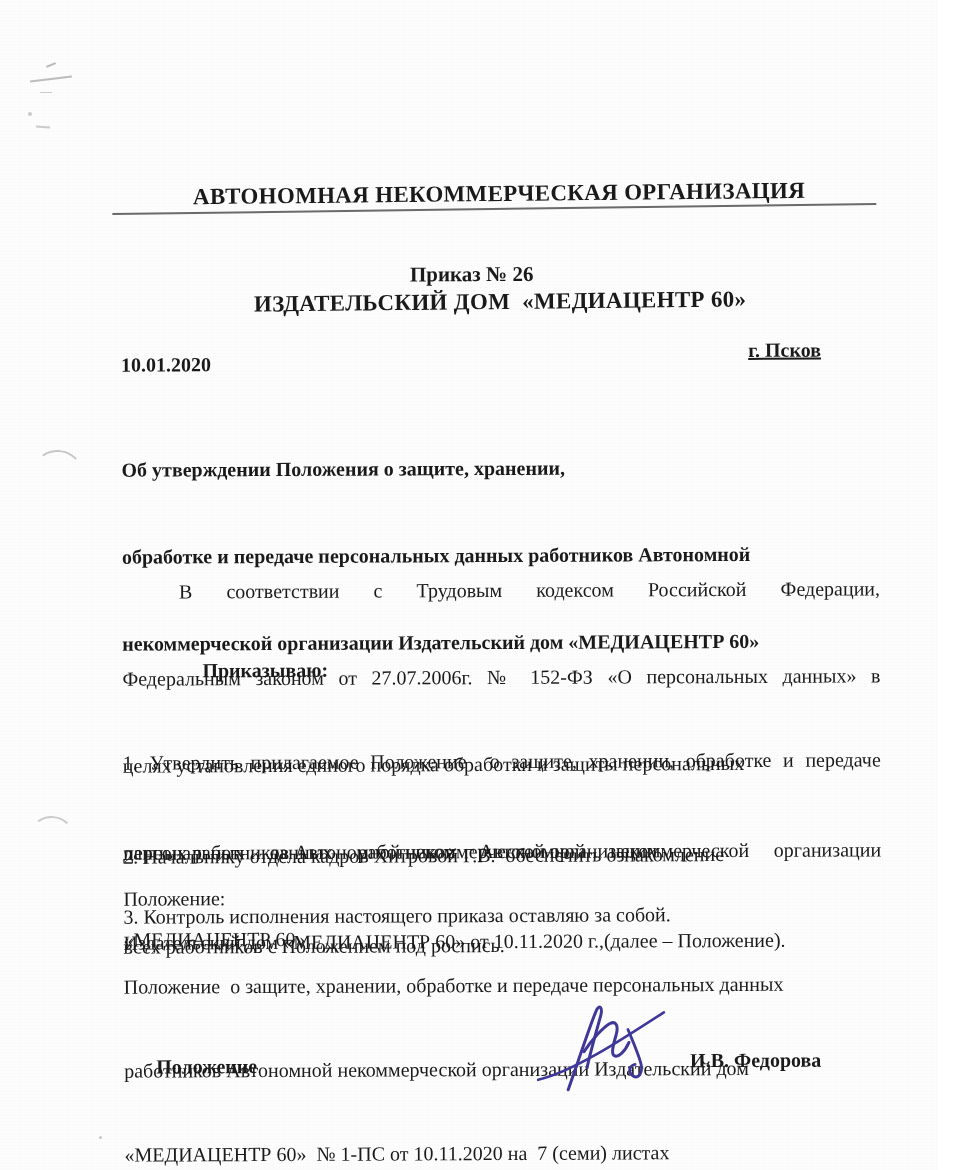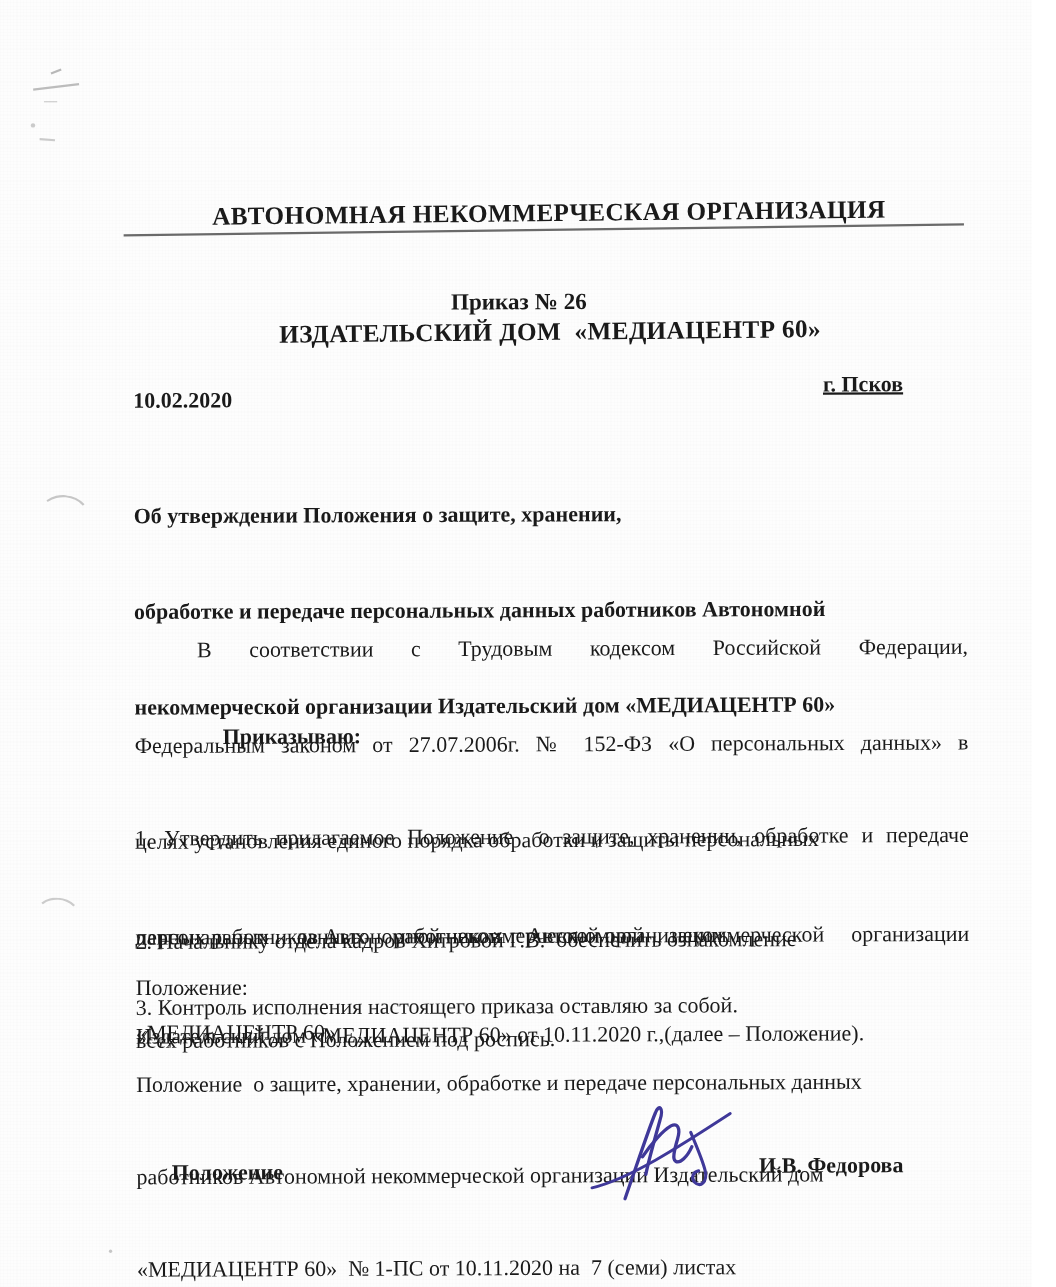--- a/index.html
+++ b/index.html
@@ -111,21 +111,21 @@
     <div class="org-header">
       <div>АВТОНОМНАЯ НЕКОММЕРЧЕСКАЯ ОРГАНИЗАЦИЯ</div>
       <div>ИЗДАТЕЛЬСКИЙ ДОМ  «МЕДИАЦЕНТР 60»</div>
     </div>
 
     <div class="rule"></div>
 
     <div class="order-title">Приказ № 26</div>
 
     <div class="meta-row">
-      <span class="meta-date">10.02.2020</span>
+      <span class="meta-date">10.01.2020</span>
       <span class="meta-city">г. Псков</span>
     </div>
 
     <div class="subject">
       <div>Об утверждении Положения о защите, хранении,</div>
       <div>обработке и передаче персональных данных работников Автономной</div>
       <div>некоммерческой организации Издательский дом «МЕДИАЦЕНТР 60»</div>
     </div>
 
     <div class="intro">

